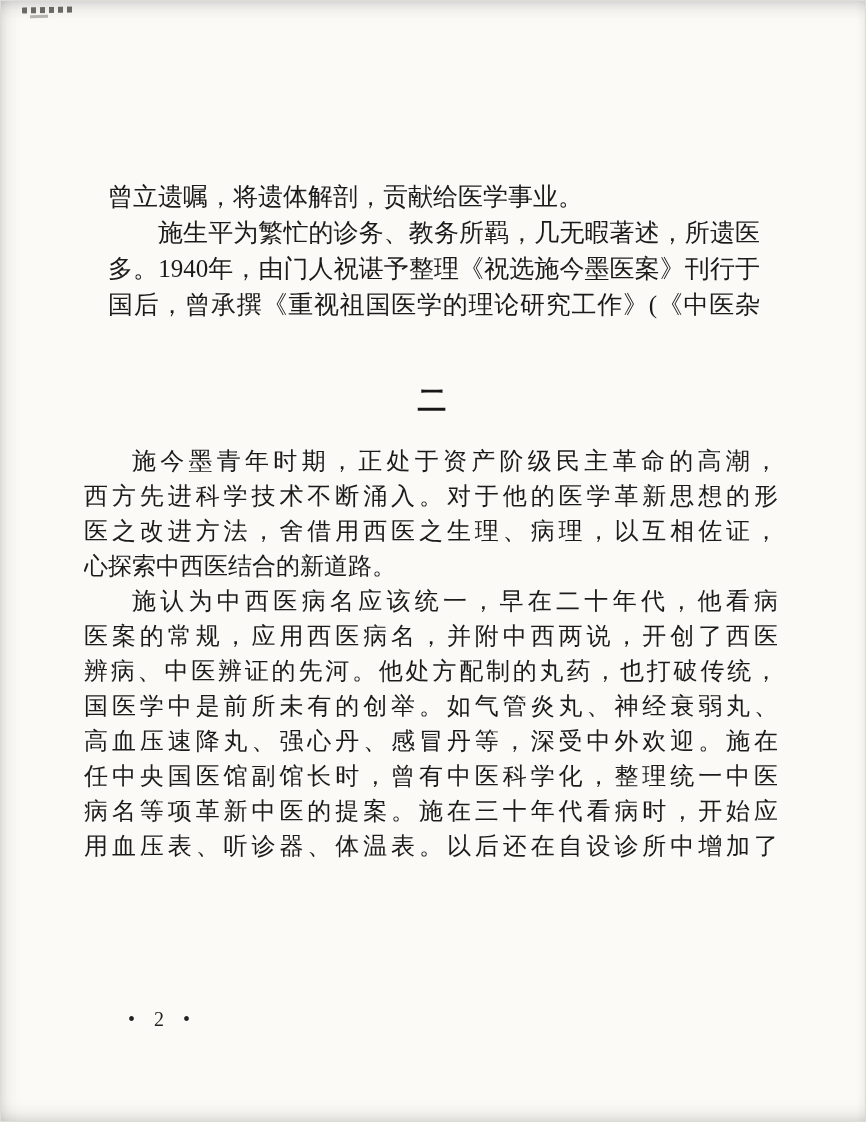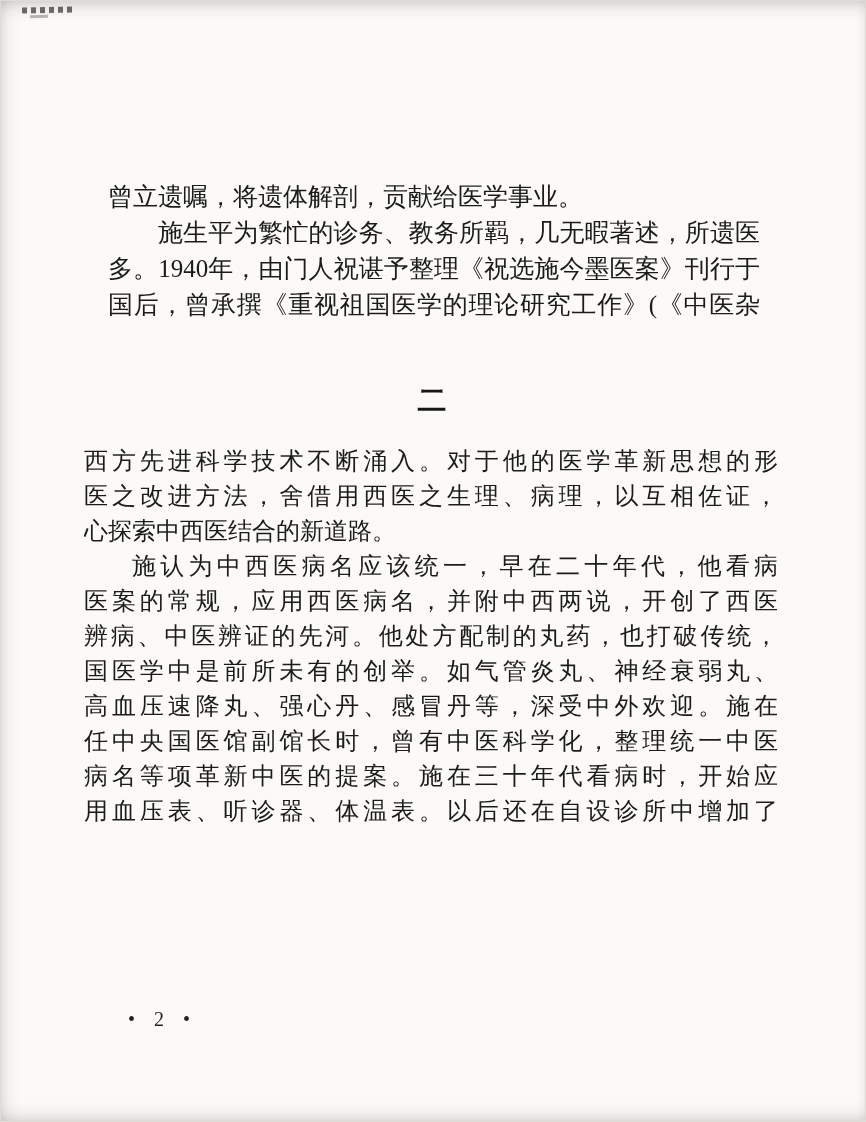--- a/index.html
+++ b/index.html
@@ -94,20 +94,21 @@
   <div class="intro">
     <div class="line end">曾立遗嘱，将遗体解剖，贡献给医学事业。</div>
     <div class="line indent">施生平为繁忙的诊务、教务所羁，几无暇著述，所遗医案甚</div>
     <div class="line">多。1940年，由门人祝谌予整理《祝选施今墨医案》刊行于世，建</div>
     <div class="line">国后，曾承撰《重视祖国医学的理论研究工作》(《中医杂志》1957。</div>
   </div>
 
   <div class="heading">二</div>
 
   <div class="body-block">
+    <div class="line indent">施今墨青年时期，正处于资产阶级民主革命的高潮，</div>
     <div class="line">西方先进科学技术不断涌入。对于他的医学革新思想的形</div>
     <div class="line">医之改进方法，舍借用西医之生理、病理，以互相佐证，</div>
     <div class="line end">心探索中西医结合的新道路。</div>
 
     <div class="line indent">施认为中西医病名应该统一，早在二十年代，他看病</div>
     <div class="line">医案的常规，应用西医病名，并附中西两说，开创了西医</div>
     <div class="line">辨病、中医辨证的先河。他处方配制的丸药，也打破传统，</div>
     <div class="line">国医学中是前所未有的创举。如气管炎丸、神经衰弱丸、</div>
     <div class="line">高血压速降丸、强心丹、感冒丹等，深受中外欢迎。施在</div>
     <div class="line">任中央国医馆副馆长时，曾有中医科学化，整理统一中医</div>

